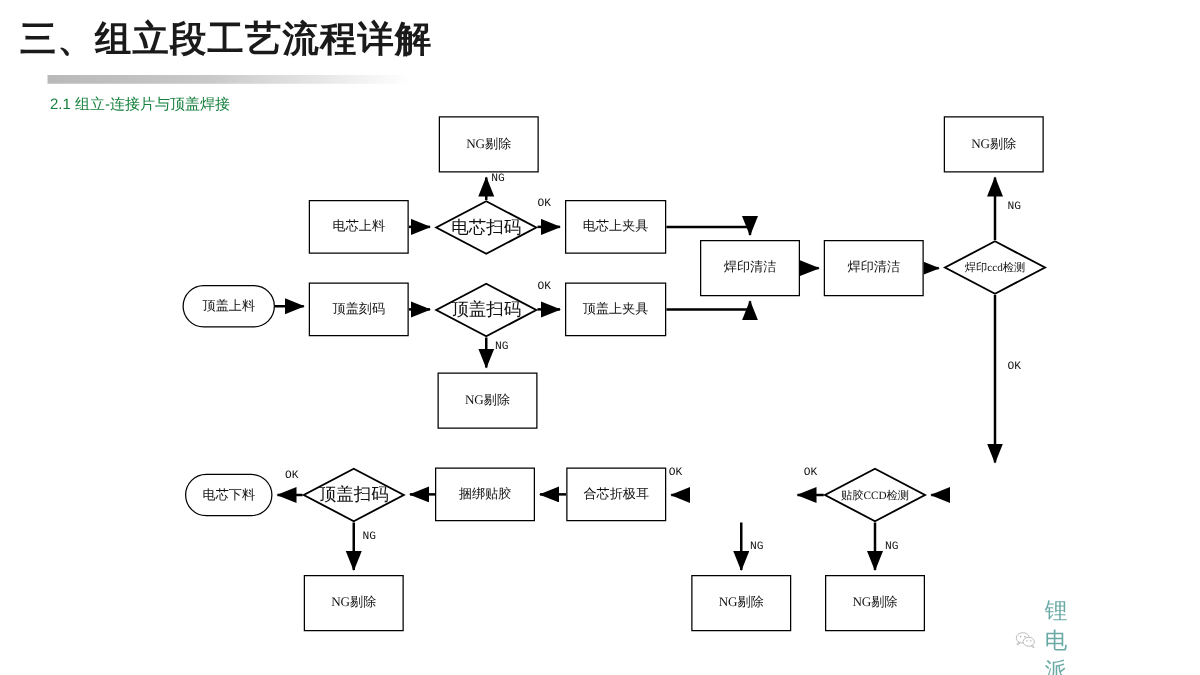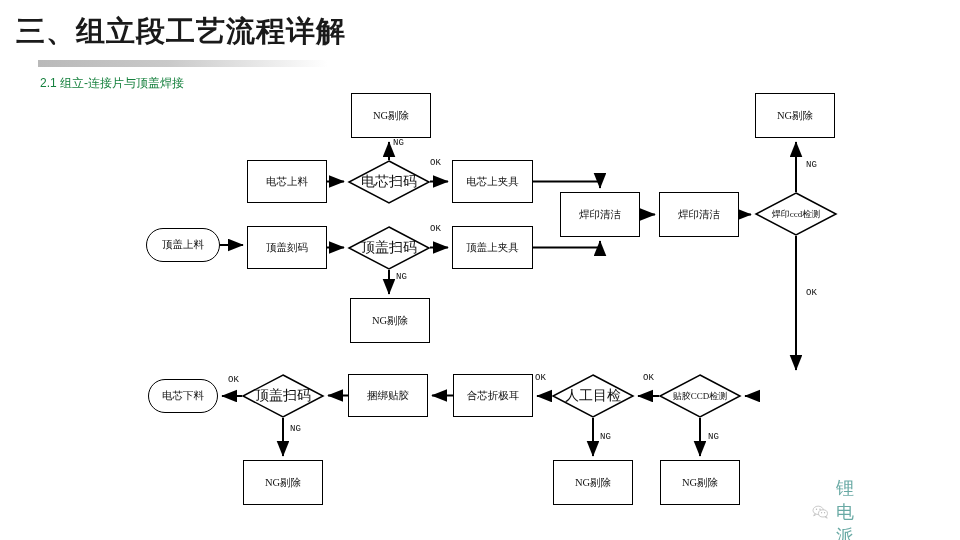--- a/index.html
+++ b/index.html
@@ -170,26 +170,20 @@
   </div>
   <div class="node proc" style="left: 755px; top: 93px; width: 80px; height: 45px;">
       <span>NG剔除</span>
     </div>
 
   <div class="dec-wrap" style="left: 659px; top: 374px; width: 82px; height: 44px;">
     <svg width="82" height="44" viewBox="0 0 82 44">
         <path d="M41,1 L81,22 L41,43 L1,22 Z" fill="#ffffff" stroke="#000000" stroke-width="1.5"></path>
       </svg>
     <span class="dec-label small">贴胶CCD检测</span>
-  </div>
-  <div class="dec-wrap" style="left: 552px; top: 374px; width: 82px; height: 44px;">
-    <svg width="82" height="44" viewBox="0 0 82 44">
-        <path d="M41,1 L81,22 L41,43 L1,22 Z" fill="#ffffff" stroke="#000000" stroke-width="1.5"></path>
-      </svg>
-    <span class="dec-label">人工目检</span>
   </div>
   <div class="node proc" style="left: 453px; top: 374px; width: 80px; height: 43px;">
       <span>合芯折极耳</span>
     </div>
   <div class="node proc" style="left: 348px; top: 374px; width: 80px; height: 43px;">
       <span>捆绑贴胶</span>
     </div>
   <div class="dec-wrap" style="left: 242px; top: 374px; width: 82px; height: 44px;">
     <svg width="82" height="44" viewBox="0 0 82 44">
         <path d="M41,1 L81,22 L41,43 L1,22 Z" fill="#ffffff" stroke="#000000" stroke-width="1.5"></path>

